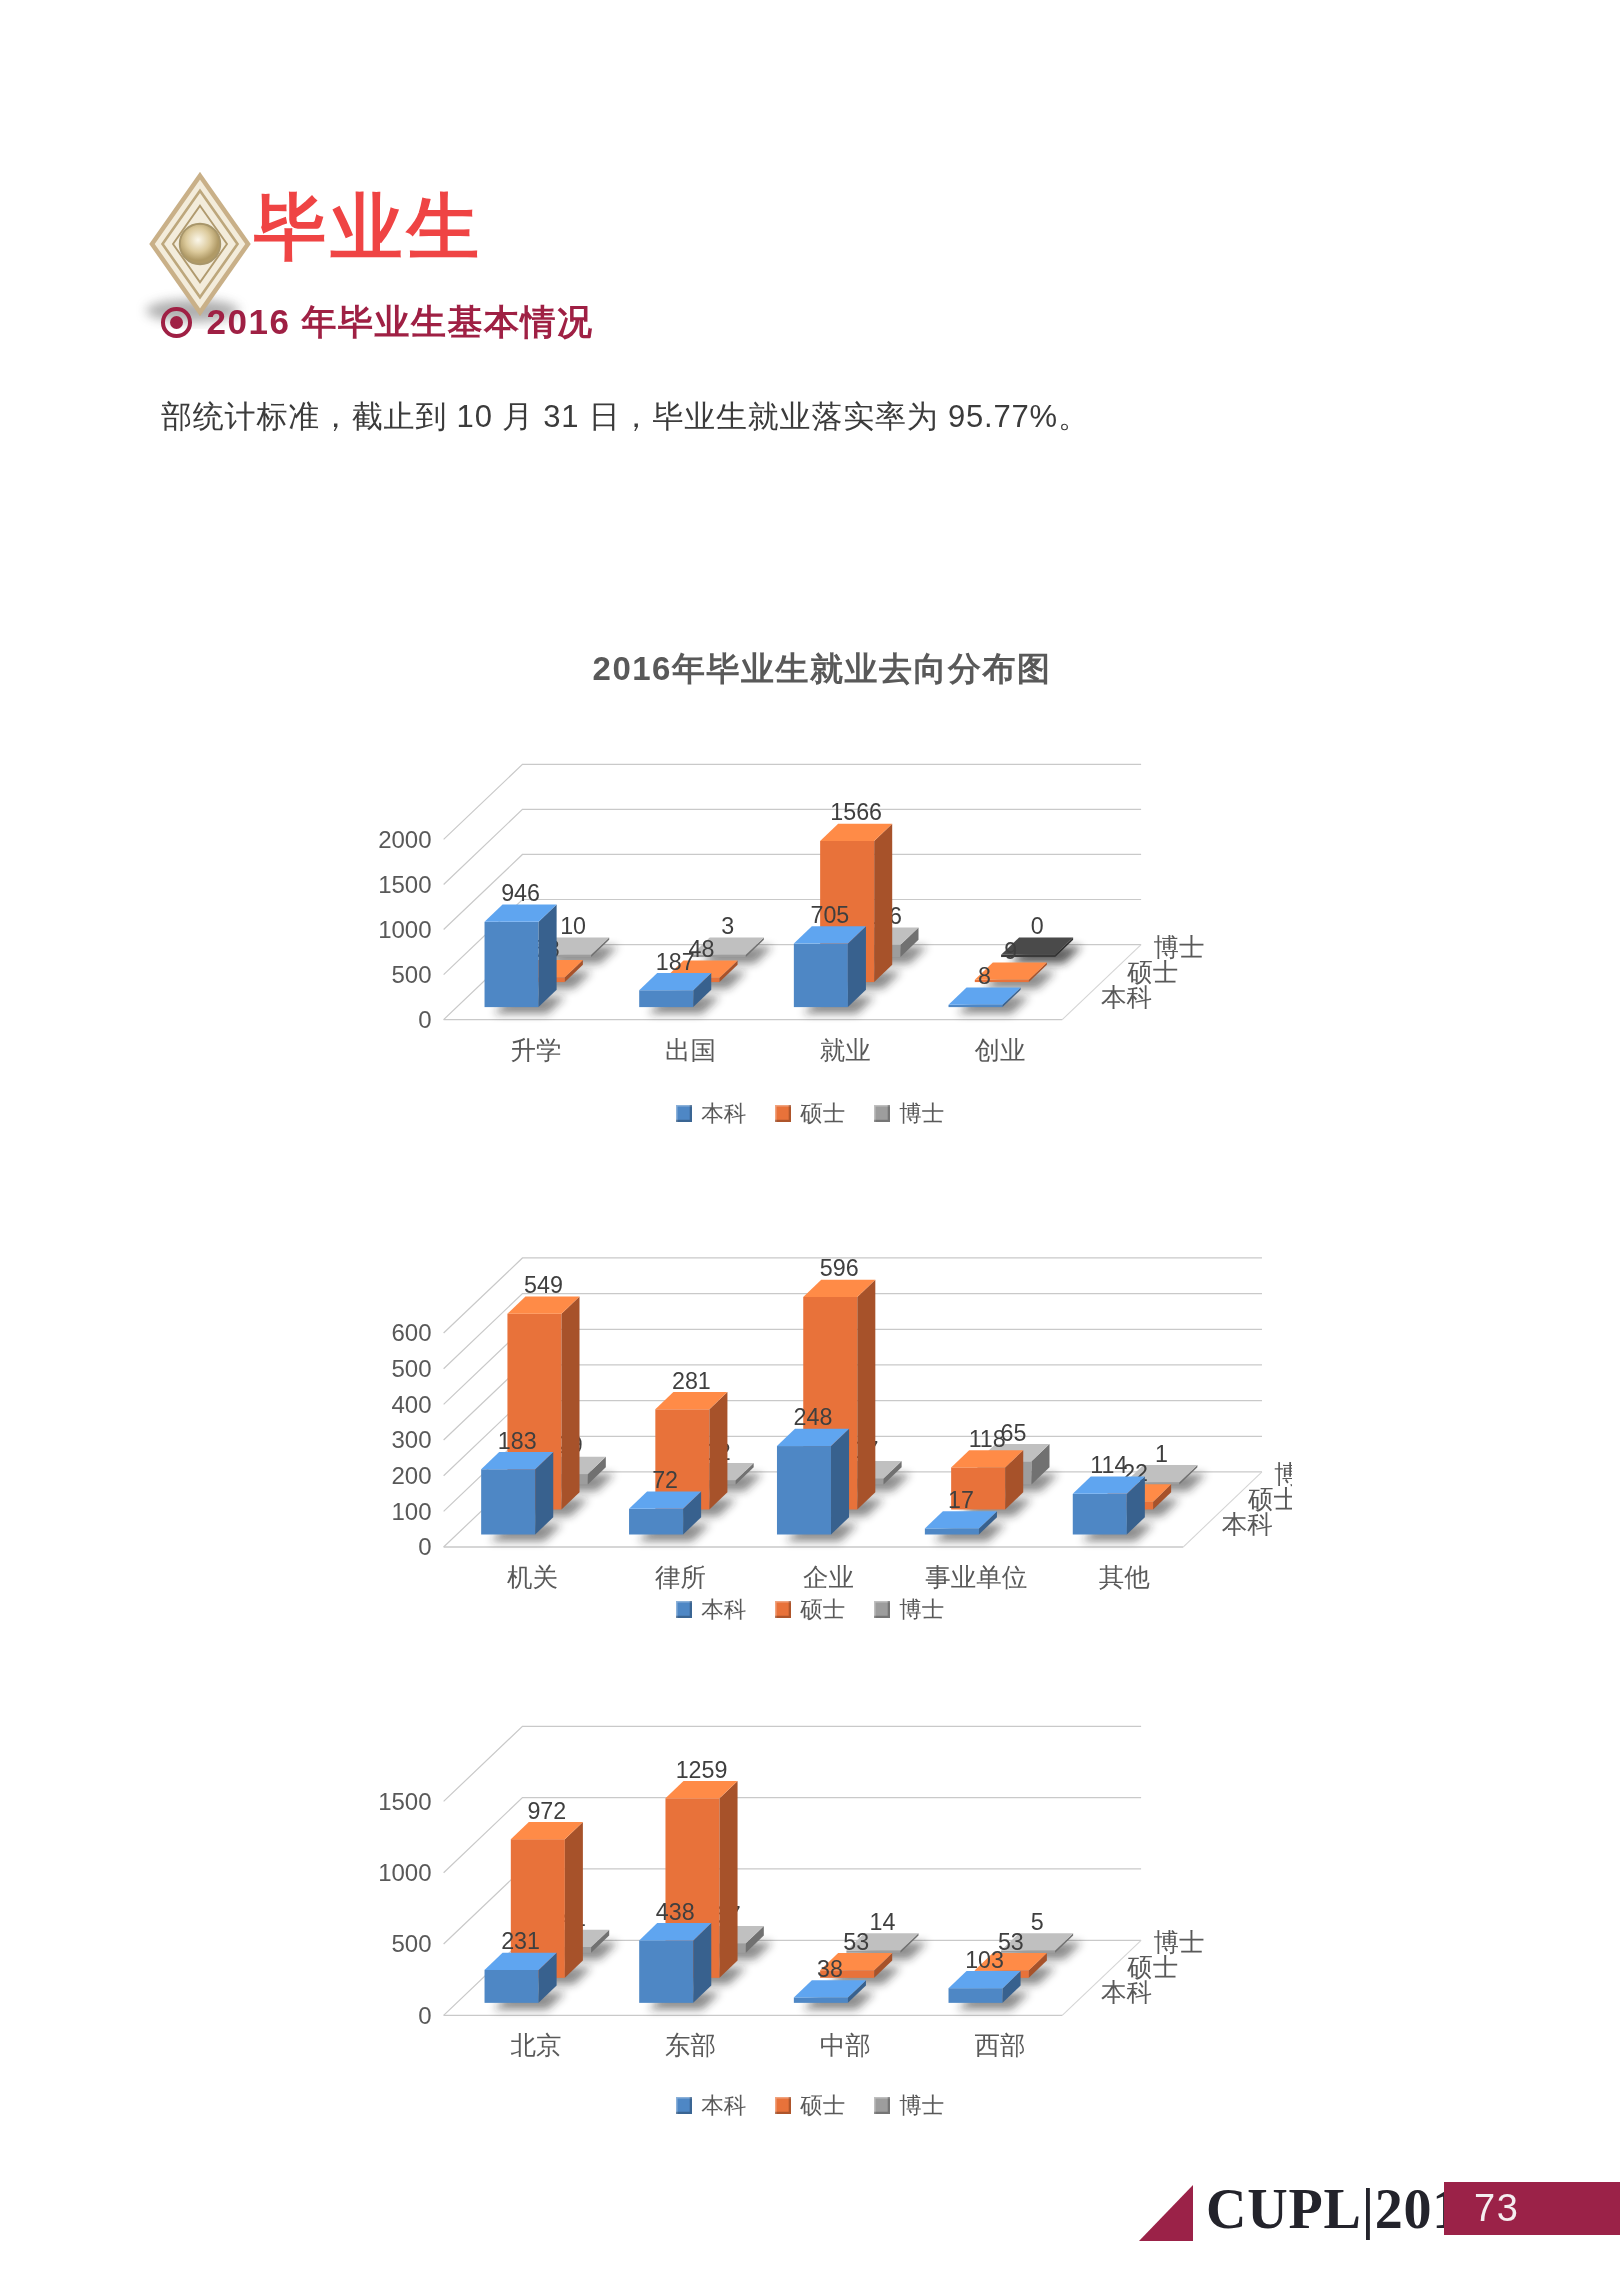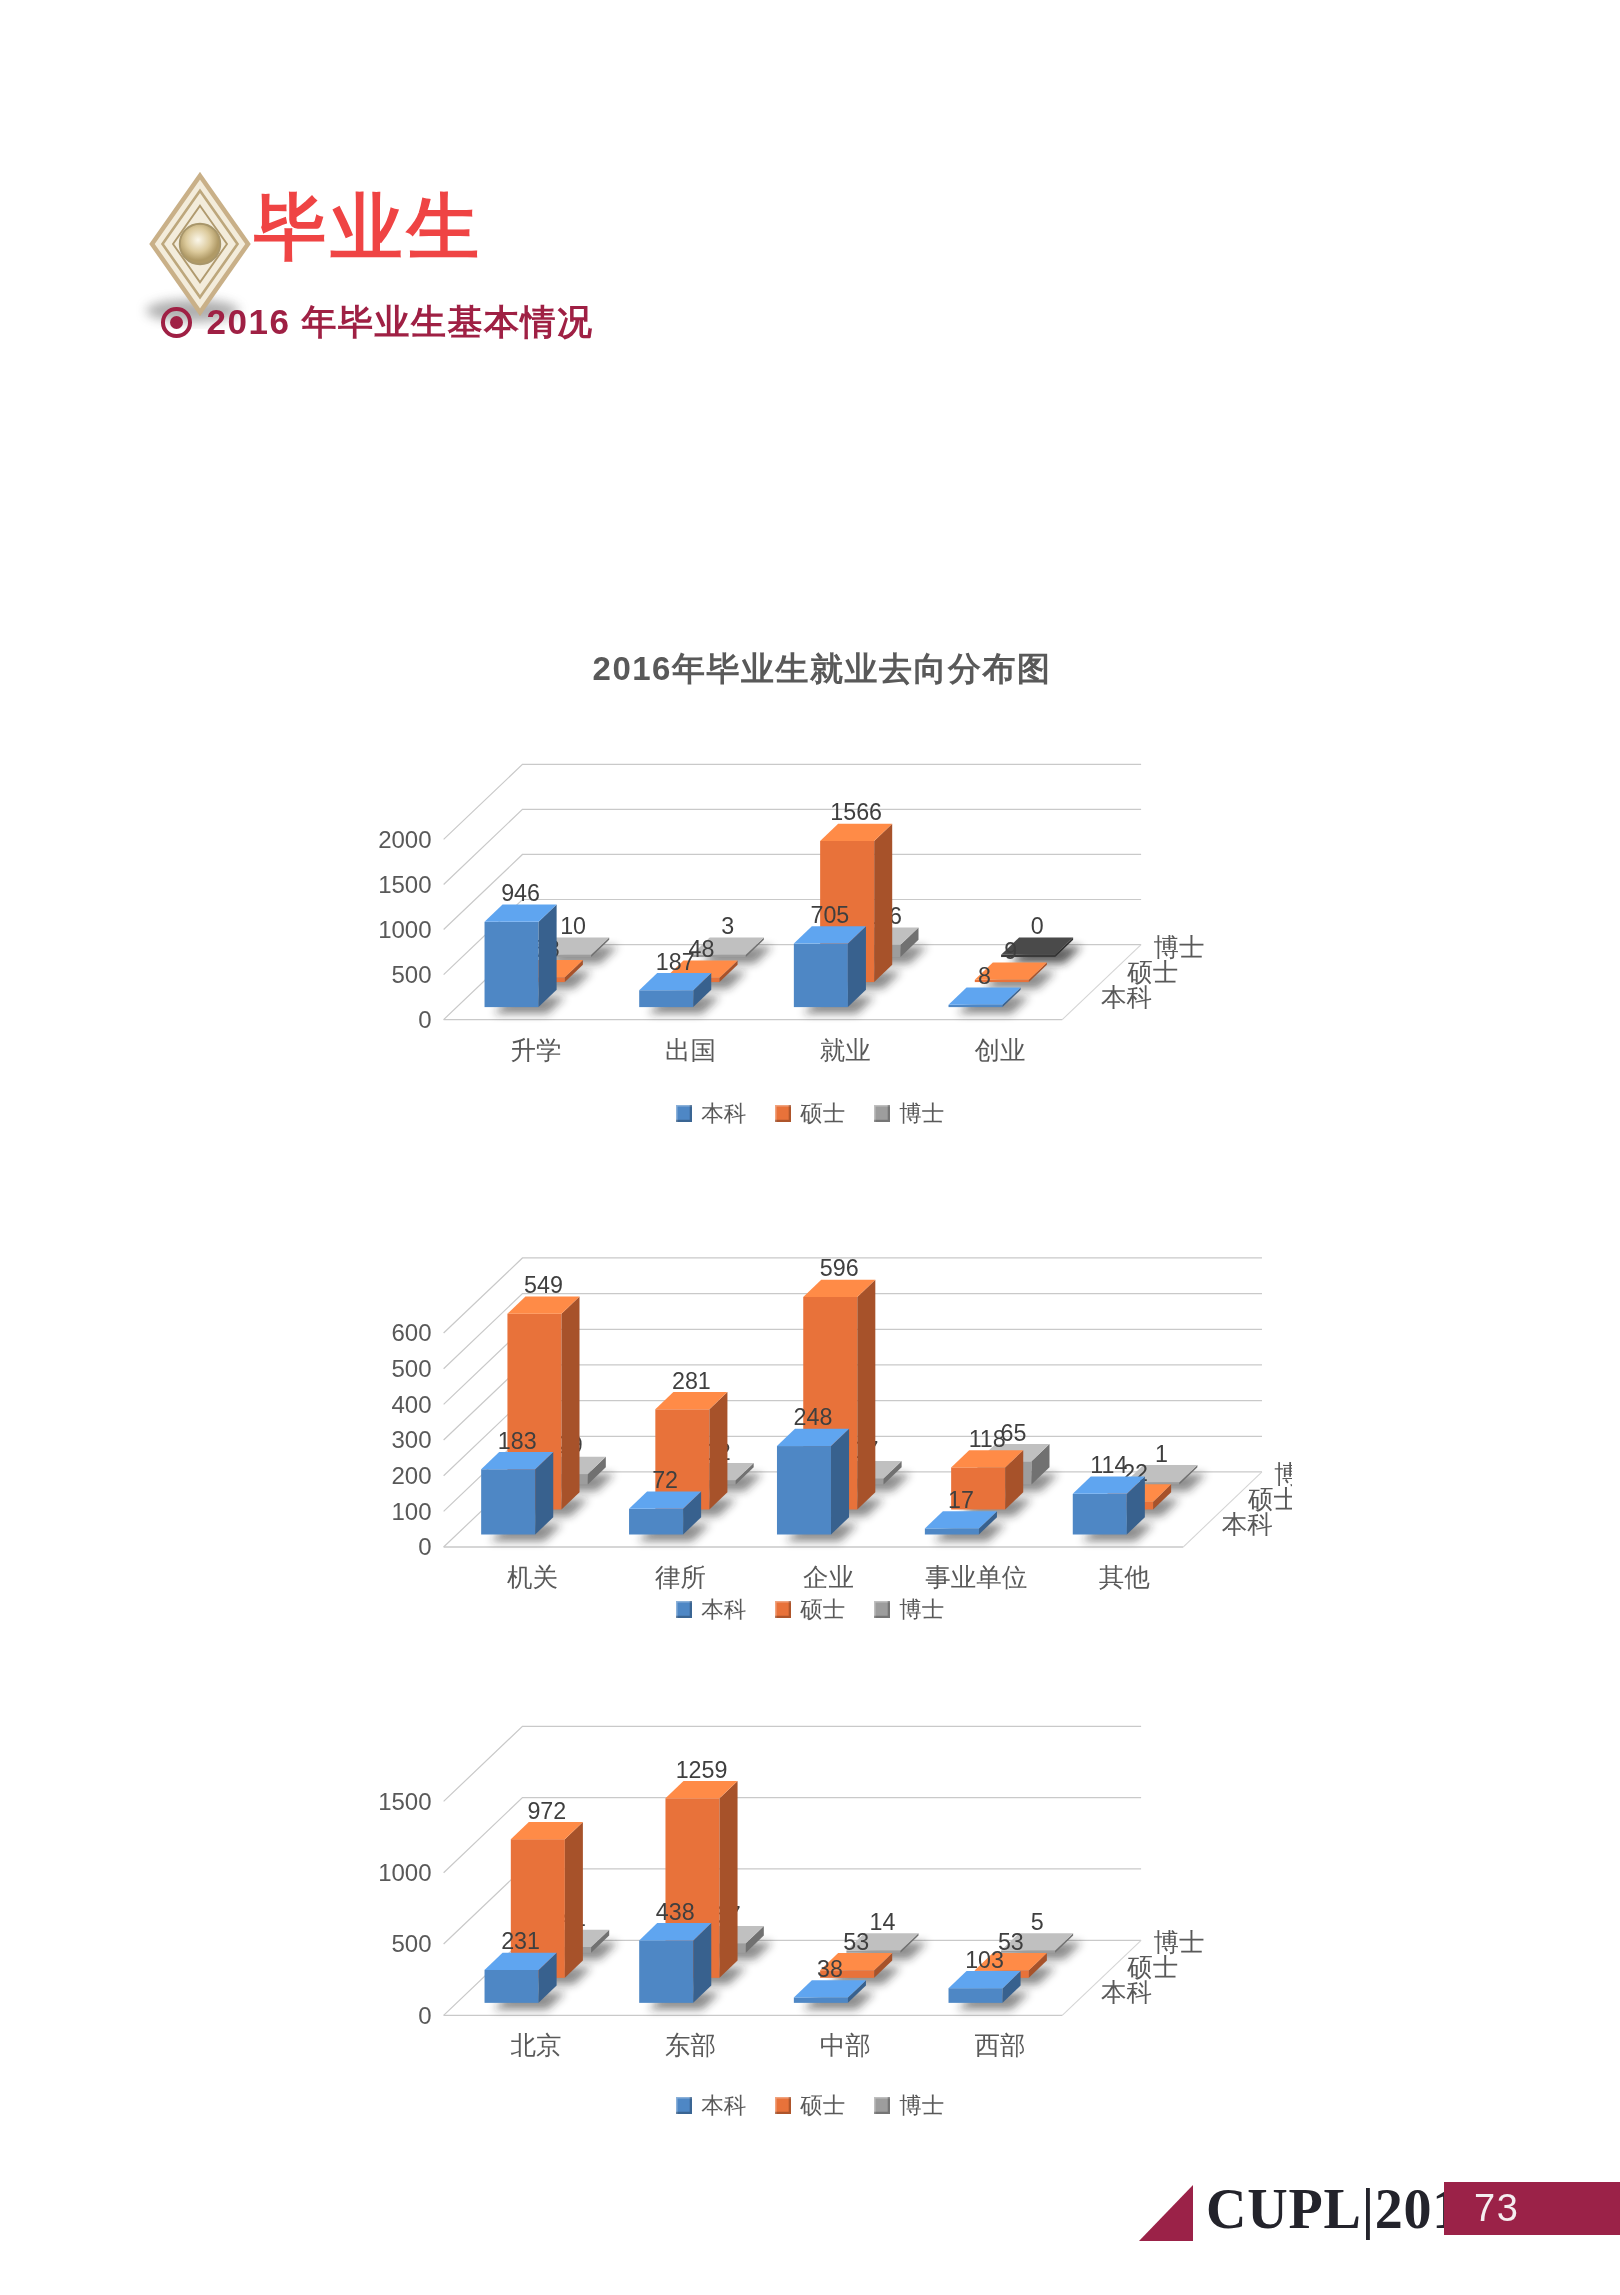--- a/index.html
+++ b/index.html
@@ -67,20 +67,21 @@
   <div class="abs" id="page-title">毕业生</div>
 
   <div class="abs" id="section-heading">
     <span id="section-bullet">
         <span class="dot"></span>
       </span>
     <span id="section-title">2016 年毕业生基本情况</span>
   </div>
 
   <div class="abs" id="paragraph">
+    <div class="para-line">部统计标准，截止到 10 月 31 日，毕业生就业落实率为 95.77%。</div>
   </div>
 
   <div class="abs chart-title" style="top:647px;">2016年毕业生就业去向分布图</div>
   <svg class="abs chart-svg" style="top:732px;" width="961" height="353" viewBox="0 0 1280 470">
       <defs>
         <filter id="sh0" x="-80%" y="-80%" width="260%" height="260%">
           <feGaussianBlur stdDeviation="6"></feGaussianBlur>
         </filter>
       </defs>
       <g>

